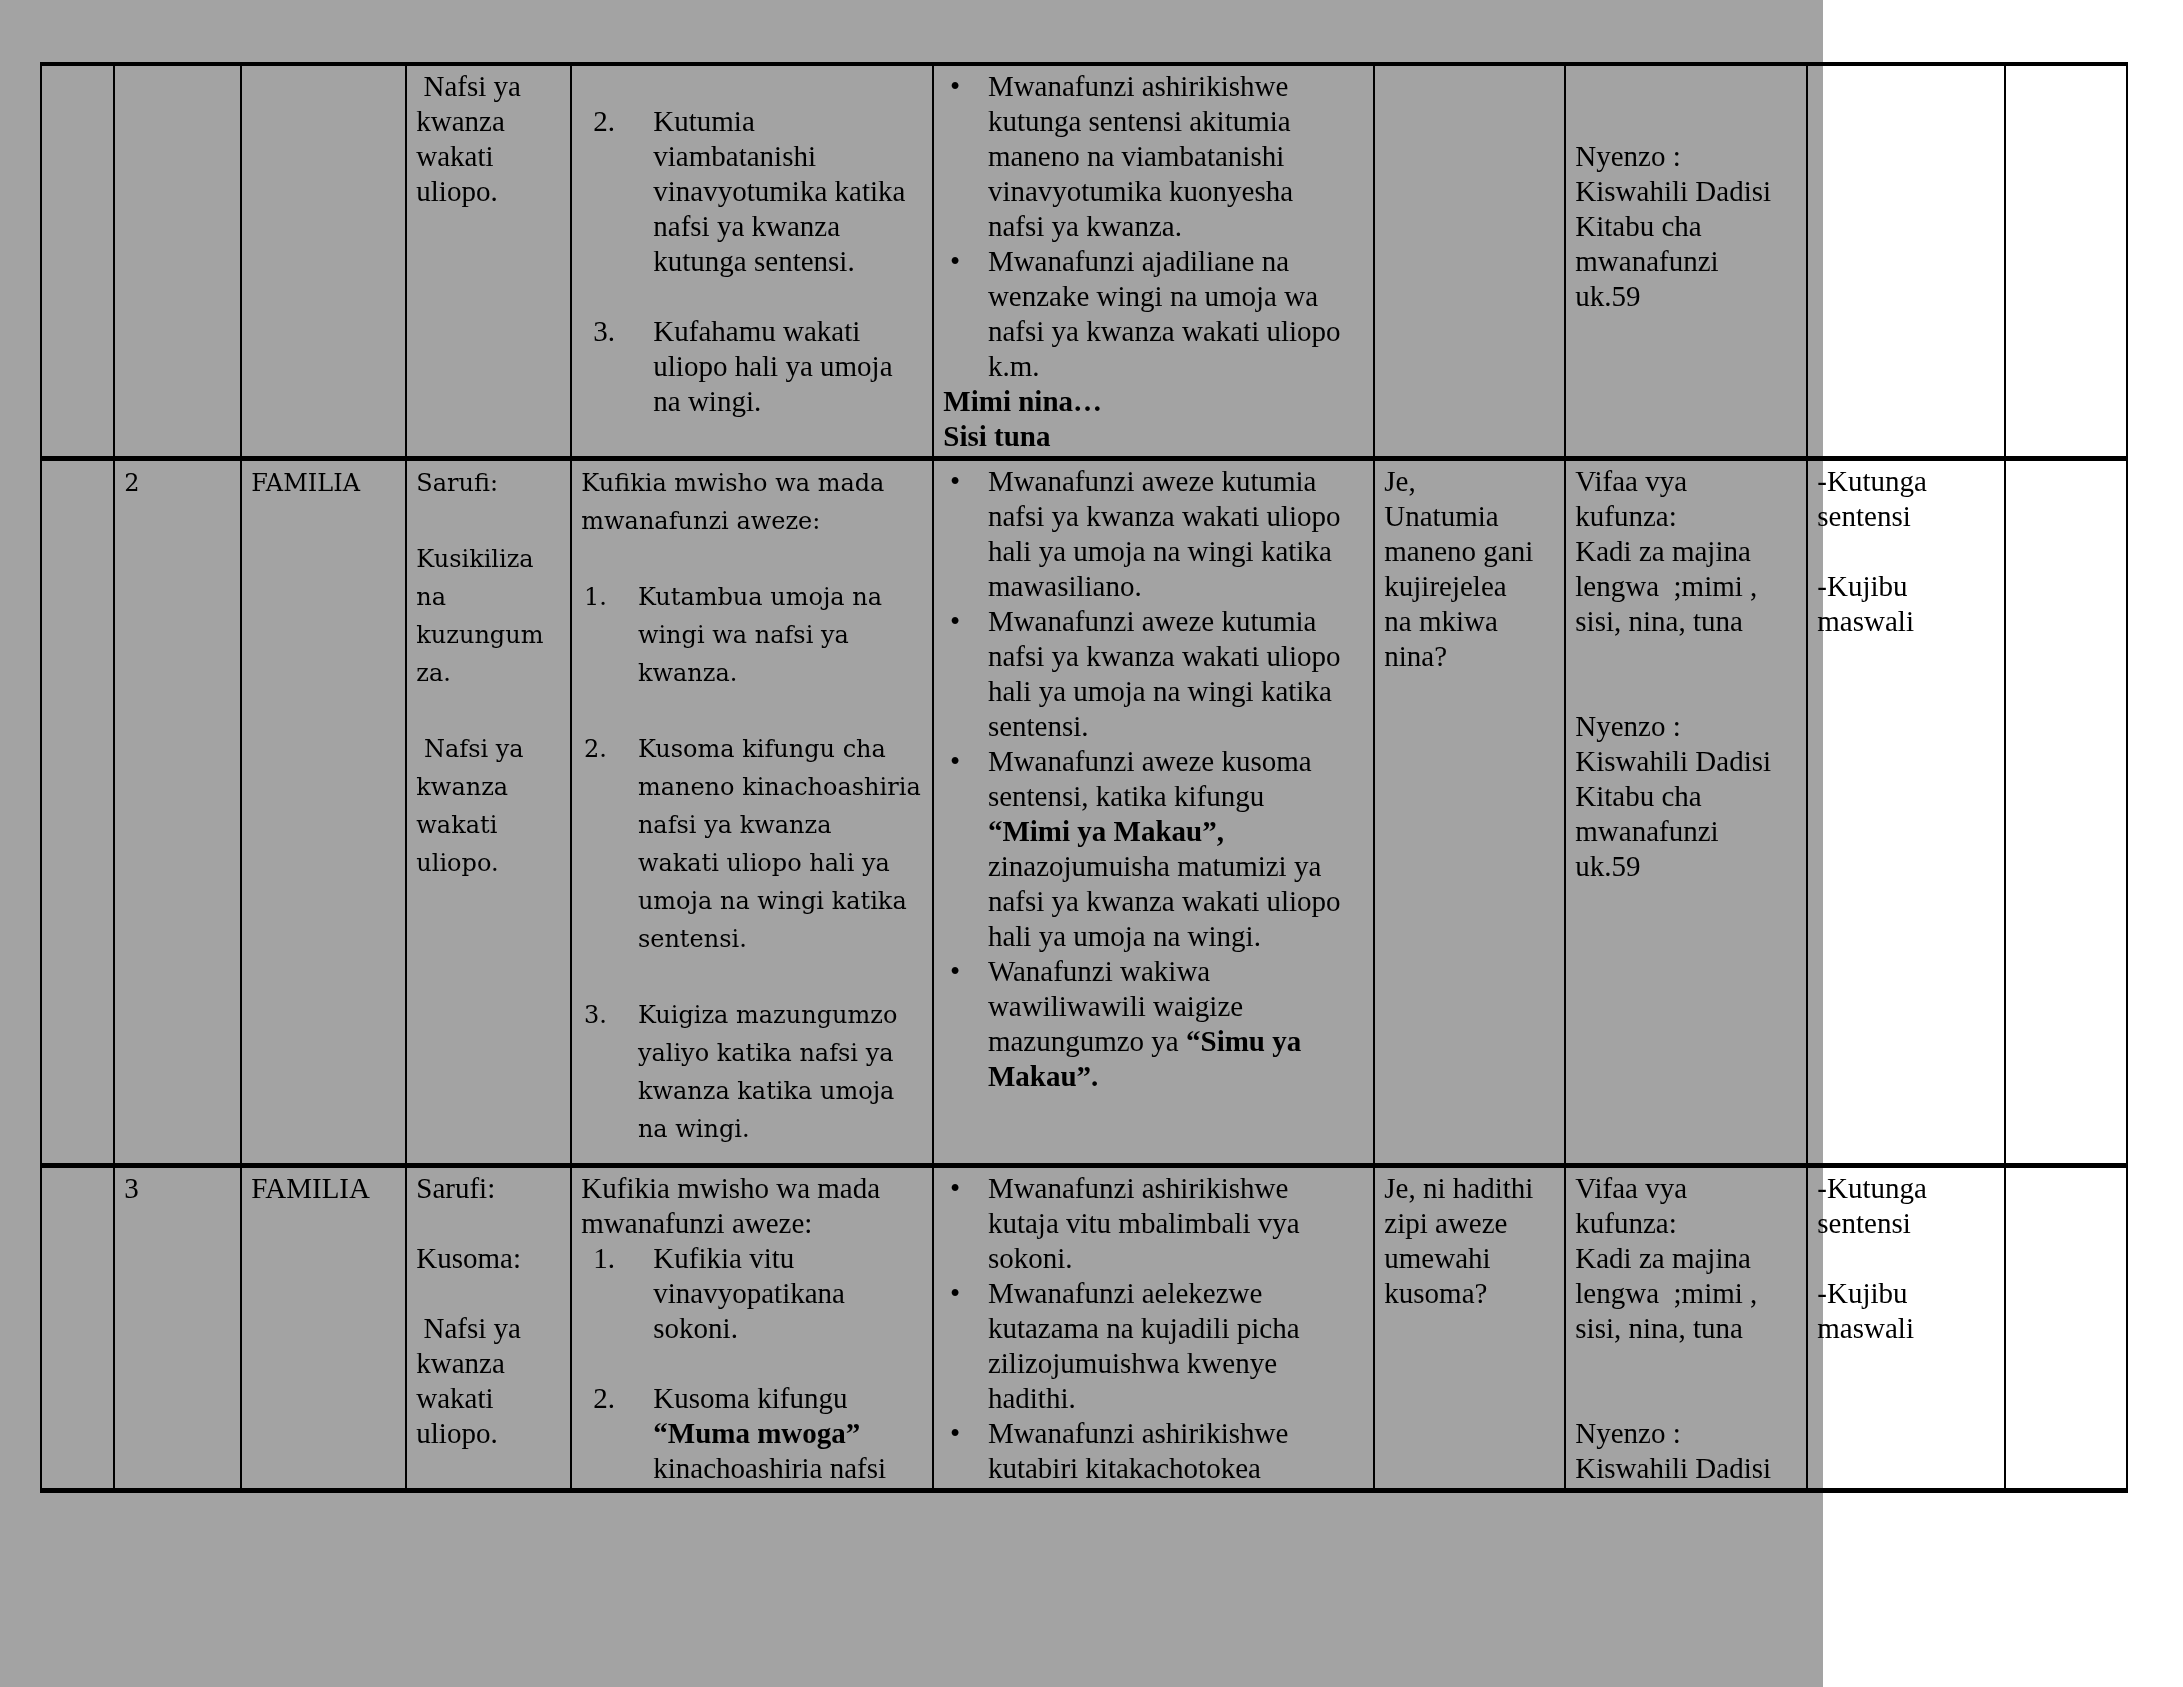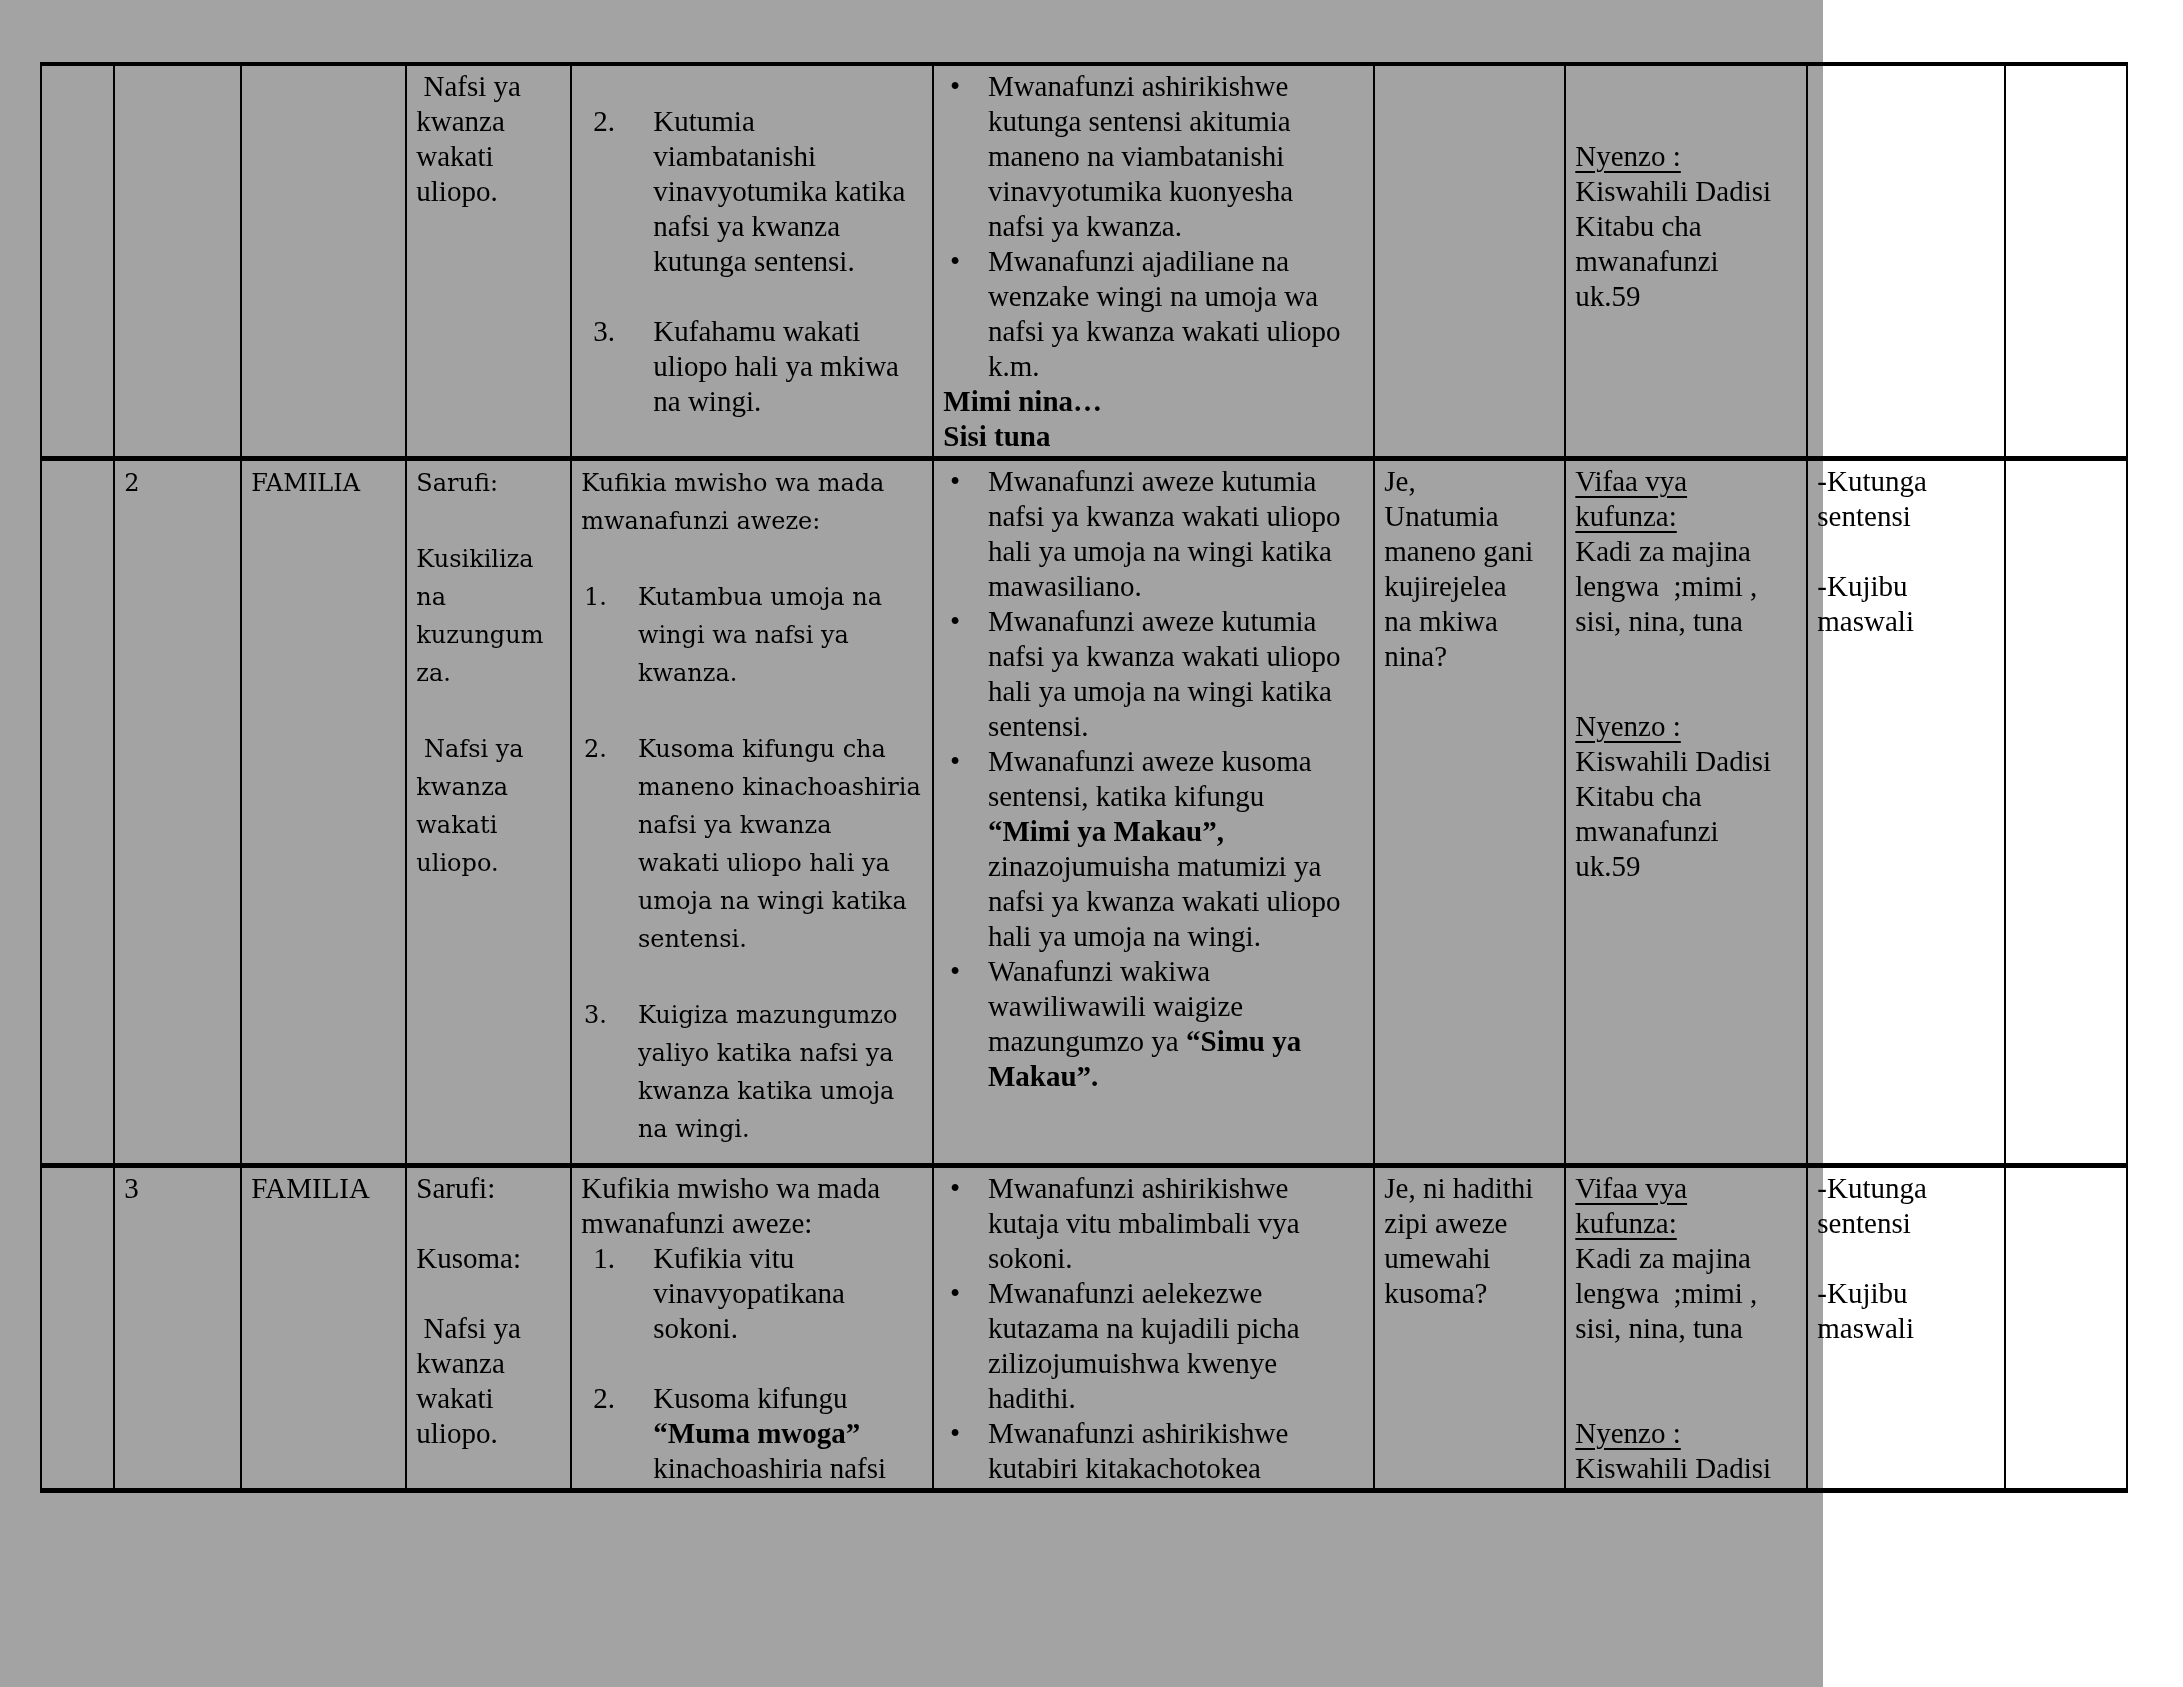--- a/index.html
+++ b/index.html
@@ -17,21 +17,21 @@
     border:2.6px solid #000;border-top-width:4.6px;border-bottom-width:5.3px;
     vertical-align:top;padding:2.6px 9.3px;overflow:hidden;
     font-size:29px;line-height:35px;--lh:35px;
     word-wrap:break-word;
   }
   td.wide{
     font-family:"DejaVu Serif",serif;
     font-size:24px;line-height:38px;--lh:38px;
   }
   .tblock,.itext{white-space:pre-wrap}
-  .u{text-decoration:underline;text-decoration-thickness:2px;text-underline-offset:5.3px}
+  .u{text-decoration-thickness:2px;text-underline-offset:5.3px}
   .bi{font-weight:bold;}
   .num-item{display:flex}
   .num{flex:0 0 60px;padding-left:12px}
   td.wide .num{flex:0 0 54px;padding-left:2.6px}
   .bullet{display:flex}
   .dot{flex:0 0 38px;padding-left:6.6px}
   .itext{flex:1 1 auto}
   .gap1{margin-top:var(--lh)}
   .gap2{margin-top:calc(var(--lh)*2)}
 </style>
@@ -68,21 +68,21 @@
               <span class="num">2.</span>
               <span class="itext"><span class="seg">Kutumia
 viambatanishi
 vinavyotumika katika
 nafsi ya kwanza
 kutunga sentensi.</span></span>
             </div>
             <div class="num-item gap1">
               <span class="num">3.</span>
               <span class="itext"><span class="seg">Kufahamu wakati
-uliopo hali ya mkiwa
+uliopo hali ya umoja
 na wingi.</span></span>
             </div>
           </td>
           <td>
             <div class="bullet">
               <span class="dot">•</span>
               <span class="itext"><span class="seg">Mwanafunzi ashirikishwe
 kutunga sentensi akitumia
 maneno na viambatanishi
 vinavyotumika kuonyesha

